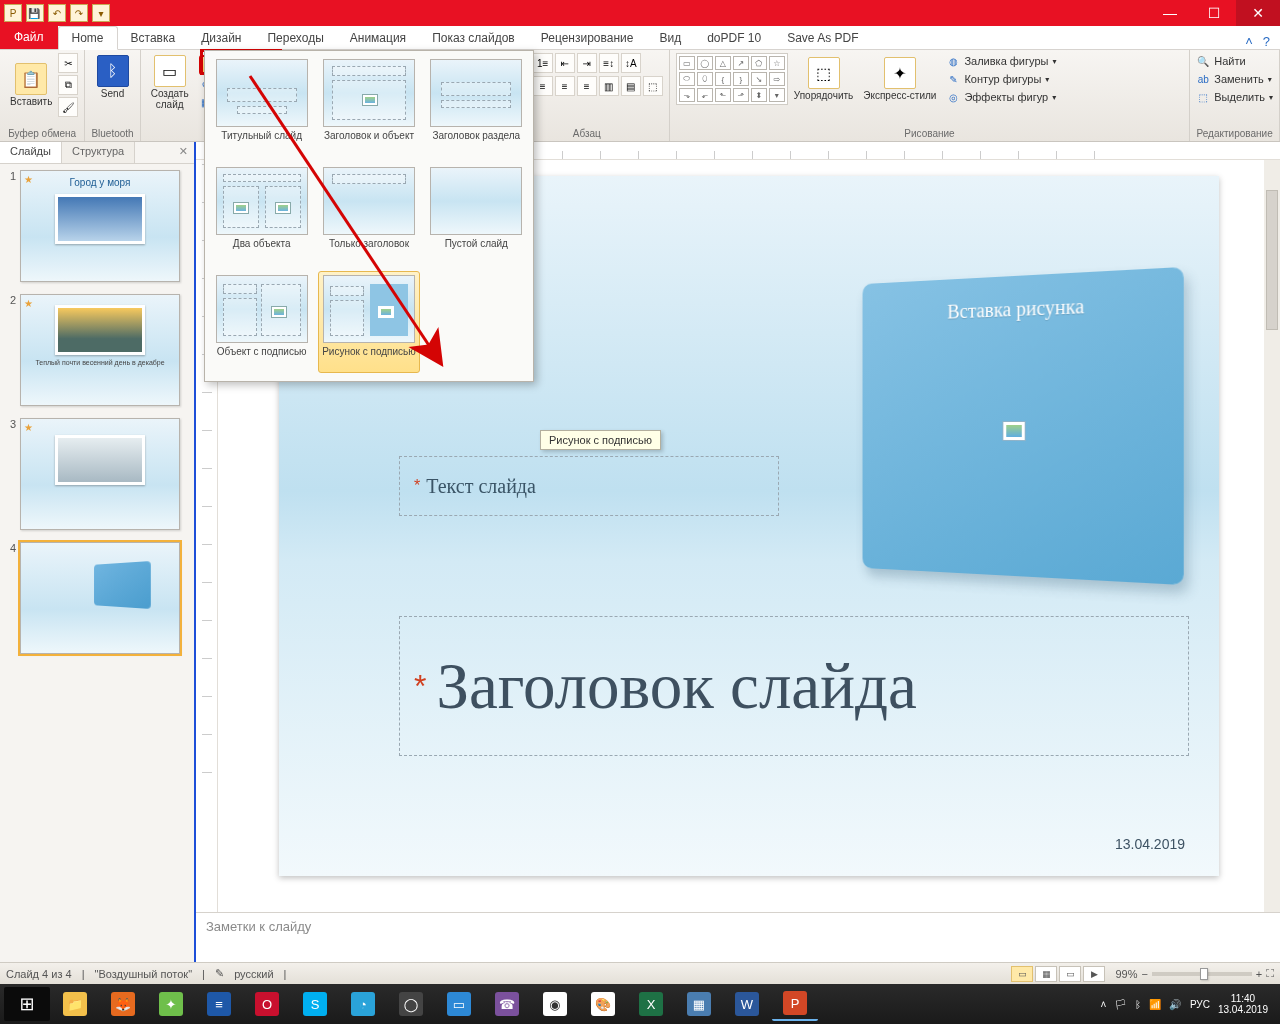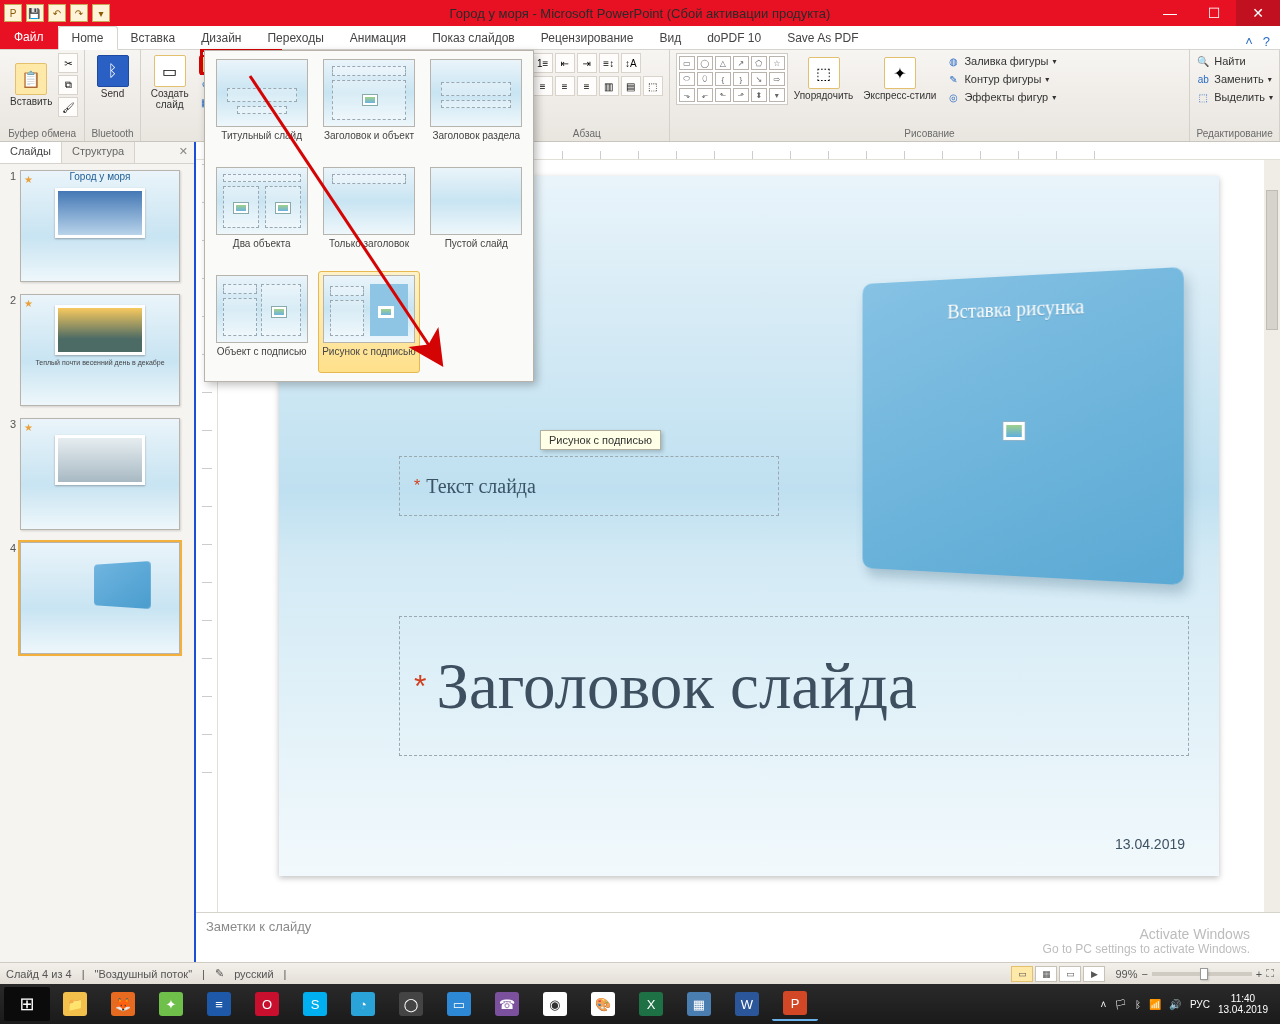--- a/index.html
+++ b/index.html
@@ -48,21 +48,21 @@
   .slidepanel { width:196px; border-right:2px solid #1d4ed8; background:#f6f4f1; display:flex; flex-direction:column;}
   .sp-tabs { display:flex; height:22px; border-bottom:1px solid #d6d2cc;}
   .sp-tab { padding:3px 10px; font-size:11px; color:#444; border-right:1px solid #d6d2cc; background:#fff;}
   .sp-tab.inactive { background:#f1eee9; color:#666;}
   .sp-close { margin-left:auto; padding:3px 6px; color:#888; font-size:11px;}
   .thumbs { overflow-y:auto; padding:6px 4px; }
   .thumb-row { display:flex; align-items:flex-start; gap:4px; margin-bottom:12px;}
   .thumb-num { width:12px; font-size:11px; color:#555; text-align:right;}
   .thumb { width:160px; height:112px; background:linear-gradient(#eaf4fa 0%,#c8e4f2 60%,#eef7fb 100%); border:1px solid #b7b3ad; position:relative; display:flex; flex-direction:column; align-items:center; justify-content:flex-start; box-shadow:1px 1px 2px rgba(0,0,0,.15);}
   .thumb.selected { outline:2px solid #f3b13b;}
-  .thumb .t-title{ color:#1e5d94; font-size:10px; margin-top:0;}
+  .thumb .t-title{ color:#1e5d94; font-size:10px; margin-top:6px;}
   .thumb .t-img{ width:90px; height:50px; background:linear-gradient(#4478b5,#b8d3ea); margin-top:6px; border:3px solid #fff; box-shadow:0 1px 2px rgba(0,0,0,.3);}
   .thumb .t-img.sunset{ background:linear-gradient(#f7c95e 0%,#4d6b65 70%);}
   .thumb .t-img.snow{ background:linear-gradient(#e6edf0,#a8b9c3);}
   .thumb .t-cap{ font-size:7px; color:#444; text-align:center; margin-top:4px; padding:0 6px;}
   .thumb .t-shape{ width:60px; height:44px; background:linear-gradient(145deg,#70b5e0,#4a9dce); margin-top:20px; margin-left:40px; transform:perspective(120px) rotateY(-20deg); border-radius:4px;}
   .star{ position:absolute; left:3px; top:3px; color:#e9a23b; font-size:10px;}
 
   
   .editor { flex:1; display:flex; flex-direction:column; background:#fff;}
   .hruler { height:18px; background:#fff; border-bottom:1px solid #e2ded8; position:relative; overflow:hidden; font-size:8px; color:#888; display:flex; align-items:flex-end; padding-left:24px;}
@@ -136,21 +136,20 @@
 <body>
 
 <div class="titlebar">
   <div class="qat">
     <span class="ico">P</span>
     <span class="ico">💾</span>
     <span class="ico">↶</span>
     <span class="ico">↷</span>
     <span class="ico">▾</span>
   </div>
-  <div class="title">Город у моря  -  Microsoft PowerPoint (Сбой активации продукта)</div>
   <div class="winbtns">
     <div class="winbtn min">—</div>
     <div class="winbtn max">☐</div>
     <div class="winbtn close">✕</div>
   </div>
 </div>
 
 <div class="ribtabs">
   <div class="filetab">Файл</div>
   <div class="ribtab active">Home</div>
@@ -446,24 +445,20 @@
             <span class="txt">Заголовок слайда</span>
           </div>
           <div class="date">13.04.2019</div>
         </div>
         <div class="scrollbar-v">
             <div class="sthumb"></div>
           </div>
       </div>
     </div>
     <div class="notes">Заметки к слайду</div>
-    <div class="watermark">
-      <div class="wm1">Activate Windows</div>
-      <div>Go to PC settings to activate Windows.</div>
-    </div>
   </div>
 </div>
 
 <div class="gallery">
   <div class="ggrid">
 
     <div class="gitem">
       <div class="gthumb">
           <div class="box" style="left:10px;right:10px;top:28px;height:14px;"></div>
           <div class="box" style="left:20px;right:20px;top:46px;height:8px;"></div>

